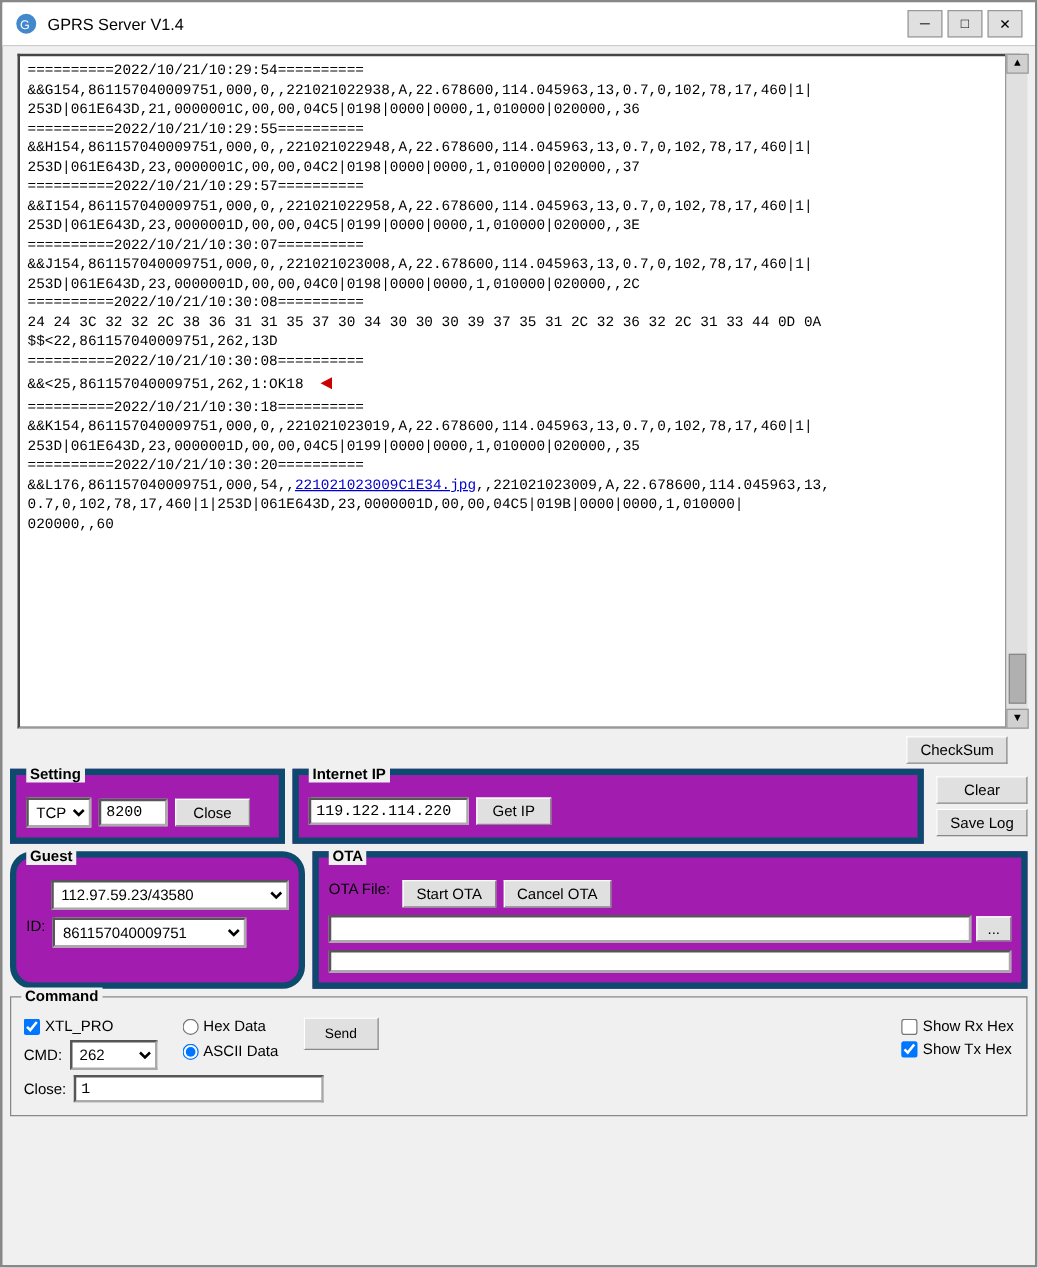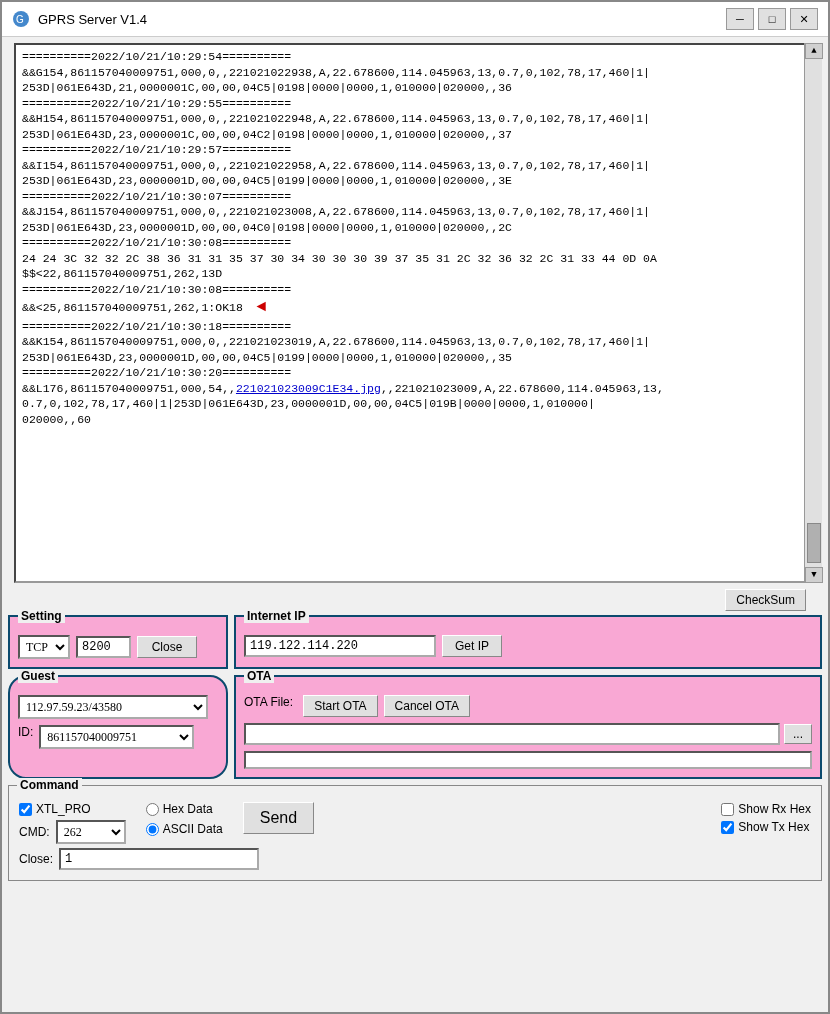--- a/index.html
+++ b/index.html
@@ -98,24 +98,24 @@
       min-width: 60px;
     }
 
     
     .panels-row {
       display: flex;
       gap: 6px;
       padding: 0 6px 6px;
     }
     .panel-group {
-      border: 2px solid #0c4a6e;
+      border: 5px solid #0c4a6e;
       padding: 4px 8px 8px;
       position: relative;
-      background: #f9a8d4;
+      background: #a21caf;
     }
     .panel-group legend, .panel-label {
       font-family: 'Segoe UI', sans-serif;
       font-size: 12px;
       font-weight: bold;
       position: absolute;
       top: -8px;
       left: 8px;
       background: #f0f0f0;
       padding: 0 3px;
@@ -140,21 +140,21 @@
     }
 
     input[type="text"] {
       font-family: 'Courier New', monospace;
       font-size: 12px;
       border: 2px inset #aaa;
       padding: 2px 4px;
       background: #fff;
     }
     select {
-      font-family: Liberation Serif, serif;
+      font-family: Liberation Sans, sans-serif;
       font-size: 12px;
       border: 2px inset #aaa;
       padding: 2px 2px;
       background: #fff;
     }
 
     
     .panels-row2 {
       display: flex;
       gap: 6px;
@@ -338,34 +338,38 @@
           <option>TCP</option>
         </select>
         <input type="text" value="8200" style="width: 55px;">
         <button class="btn">Close</button>
       </div>
     </div>
 
     <div class="panel-group" style="flex:1; position:relative;">
       <span class="panel-label">Internet IP</span>
       <div class="row-flex">
-        <input type="text" style="width: 192px;" value="119.122.114.220">
+        <input type="text" style="width: 128px;" value="119.122.114.220">
         <button class="btn">Get IP</button>
       </div>
     </div>
 
+    <div class="clear-save-col">
+      <button class="btn" style="min-width:70px;">Clear</button>
+      <button class="btn" style="min-width:70px;">Save Log</button>
+    </div>
   </div>
 
   <div class="panels-row2">
 
     <div class="panel-group guest-panel">
       <span class="panel-label">Guest</span>
       <div class="guest-inner">
         <div class="guest-dropdown-row">
-          <select style="width:190px;">
+          <select style="width:190px;margin-left:20px;">
             <option>112.97.59.23/43580</option>
           </select>
         </div>
         <div class="id-row">
           <span style="font-family:'Segoe UI',sans-serif;font-size:12px;">ID:</span>
           <select style="width:155px;">
             <option>861157040009751</option>
           </select>
         </div>
       </div>
@@ -410,21 +414,21 @@
           <input type="radio" name="data-type" style="">
           <label>Hex Data</label>
         </div>
         <div class="radio-row">
           <input type="radio" name="data-type" checked="" style="">
           <label>ASCII Data</label>
         </div>
       </div>
 
       <div style="display:flex;align-items:center;">
-        <button class="btn" style="padding:6px 16px;font-size:16px;">Send</button>
+        <button class="btn" style="padding:6px 16px;font-size:11px;">Send</button>
       </div>
 
       <div class="cmd-right">
         <div class="checkbox-row">
           <input type="checkbox" style="">
           <label>Show Rx Hex</label>
         </div>
         <div class="checkbox-row">
           <input type="checkbox" checked="" style="">
           <label>Show Tx Hex</label>

